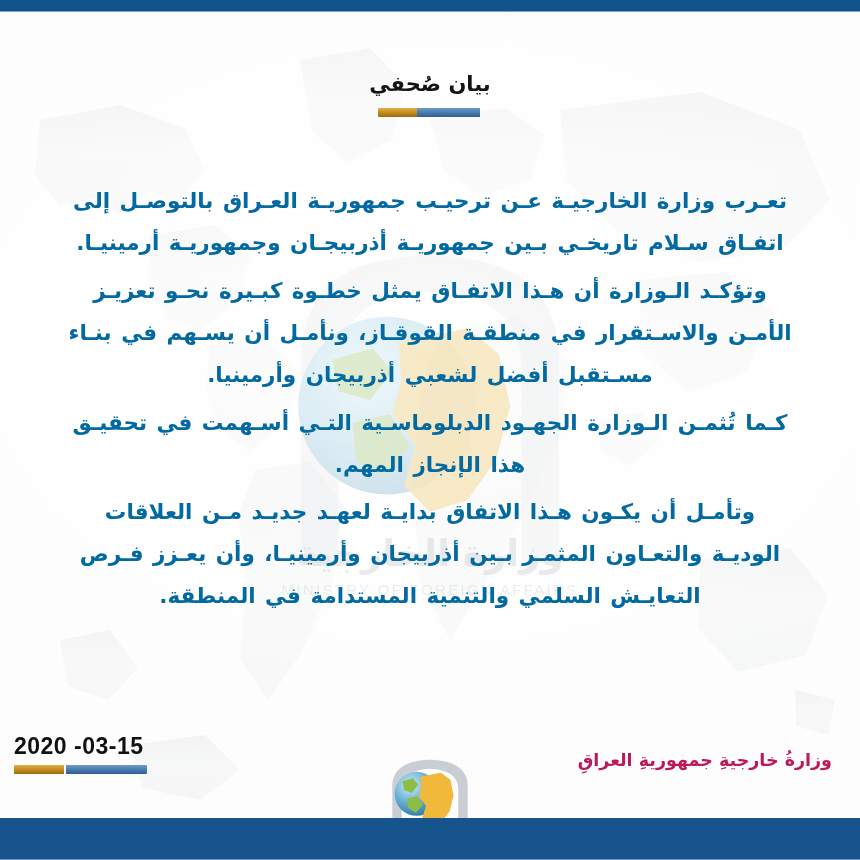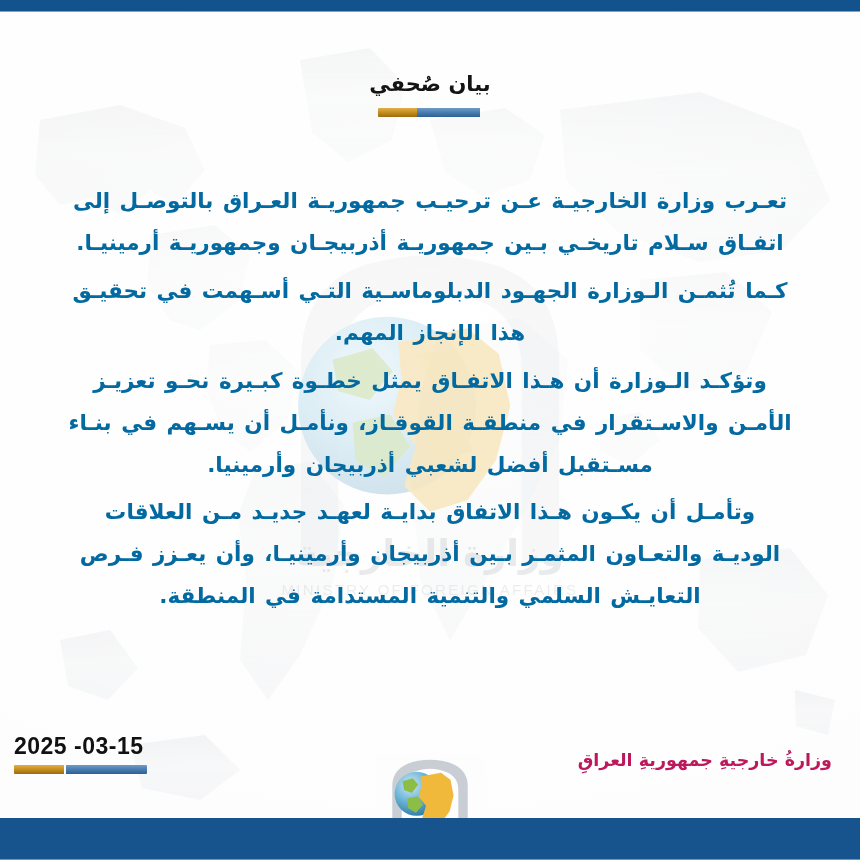--- a/index.html
+++ b/index.html
@@ -225,29 +225,29 @@
   <div class="header">
     <div class="header-title">بيان صُحفي</div>
     <div class="rule">
       <span class="blue"></span>
       <span class="gold"></span>
     </div>
   </div>
 
   <div class="content">
     <p class="para">تعـرب وزارة الخارجيـة عـن ترحيـب جمهوريـة العـراق بالتوصـل إلى اتفـاق سـلام تاريخـي بـين جمهوريـة أذربيجـان وجمهوريـة أرمينيـا.</p>
+    <p class="para">وتؤكـد الـوزارة أن هـذا الاتفـاق يمثل خطـوة كبـيرة نحـو تعزيـز الأمـن والاسـتقرار في منطقـة القوقـاز، ونأمـل أن يسـهم في بنـاء مسـتقبل أفضل لشعبي أذربيجان وأرمينيا.</p>
     <p class="para">كـما تُثمـن الـوزارة الجهـود الدبلوماسـية التـي أسـهمت في تحقيـق هذا الإنجاز المهم.</p>
-    <p class="para">وتؤكـد الـوزارة أن هـذا الاتفـاق يمثل خطـوة كبـيرة نحـو تعزيـز الأمـن والاسـتقرار في منطقـة القوقـاز، ونأمـل أن يسـهم في بنـاء مسـتقبل أفضل لشعبي أذربيجان وأرمينيا.</p>
     <p class="para">وتأمـل أن يكـون هـذا الاتفاق بدايـة لعهـد جديـد مـن العلاقات الوديـة والتعـاون المثمـر بـين أذربيجان وأرمينيـا، وأن يعـزز فـرص التعايـش السلمي والتنمية المستدامة في المنطقة.</p>
   </div>
 
   <div class="footer">
 
     <div class="footer-date">
-      <div class="date-text">2025 -03-15</div>
+      <div class="date-text">2020 -03-15</div>
       <div class="rule">
         <span class="gold"></span>
         <span class="blue"></span>
       </div>
     </div>
 
     <div class="footer-ministry">وزارةُ خارجيةِ جمهوريةِ العراقِ</div>
 
     <div class="footer-logo">
       <svg viewBox="0 0 140 132" aria-hidden="true">

